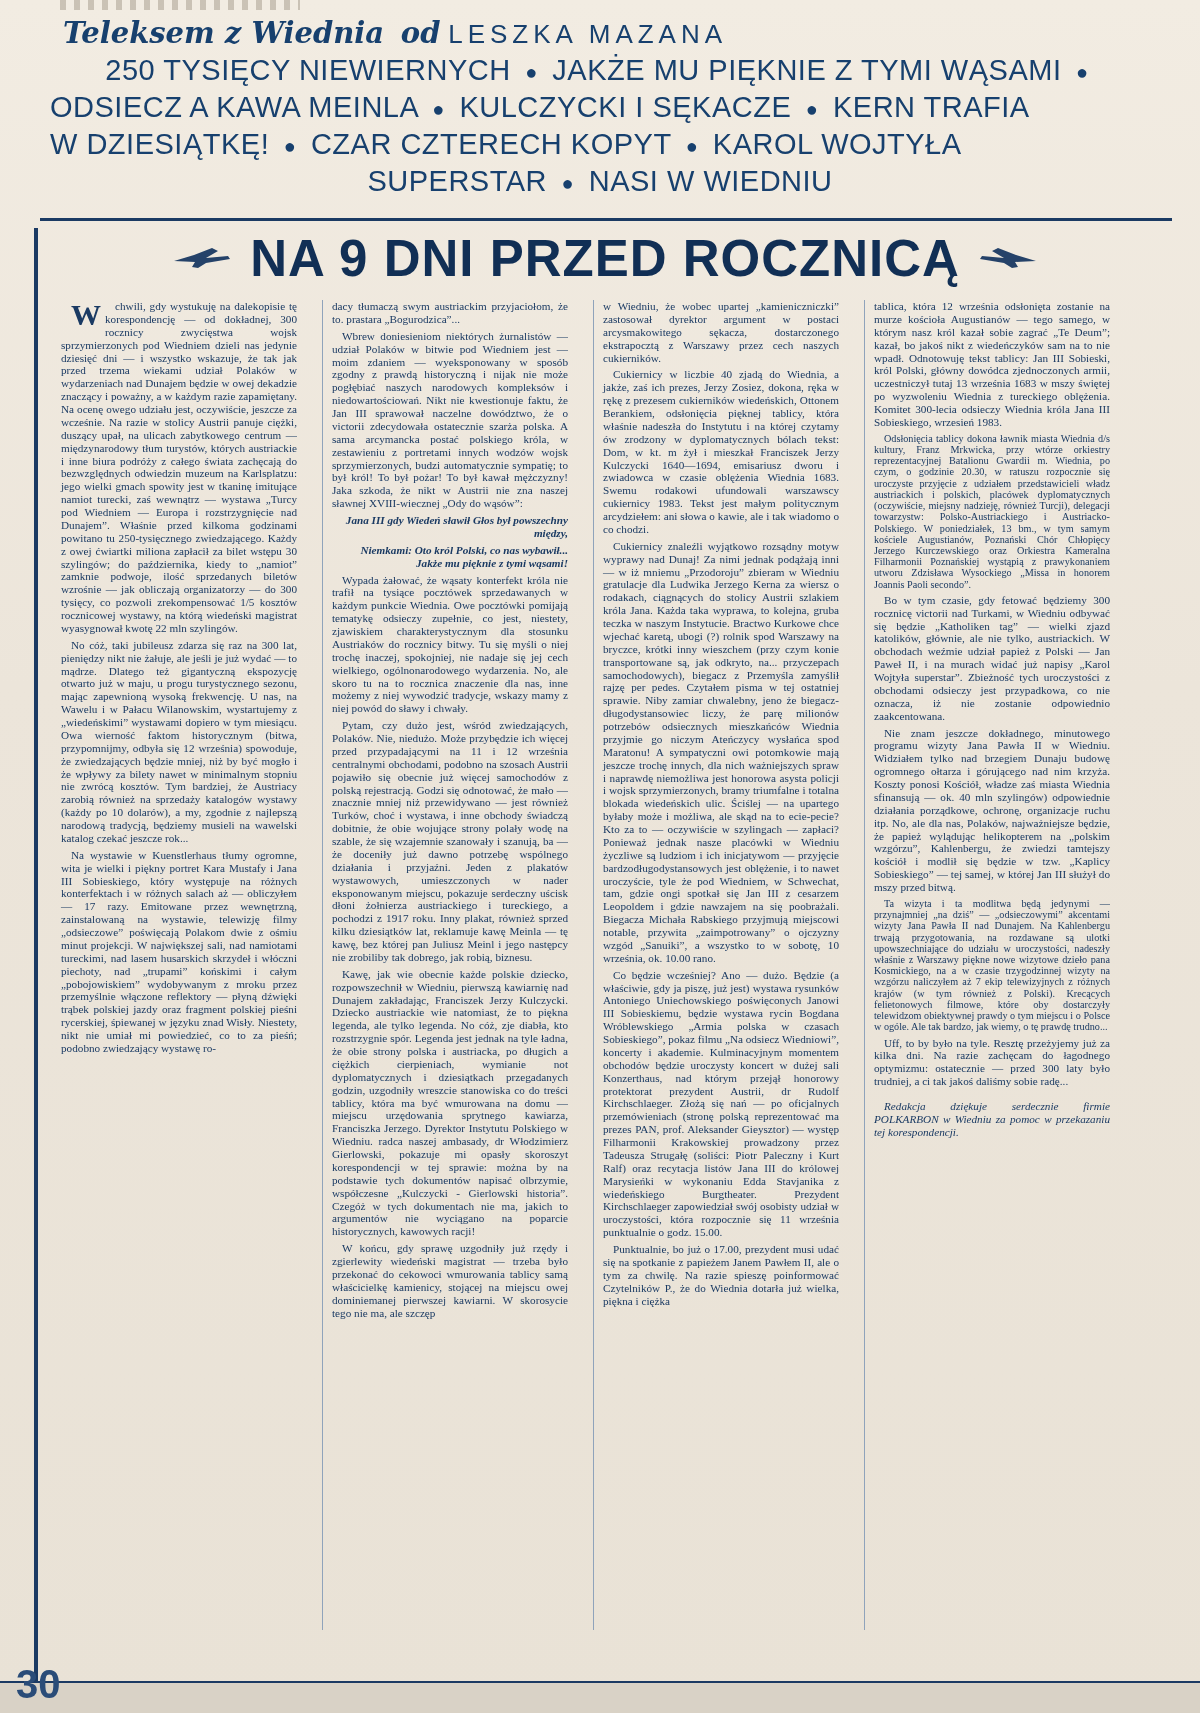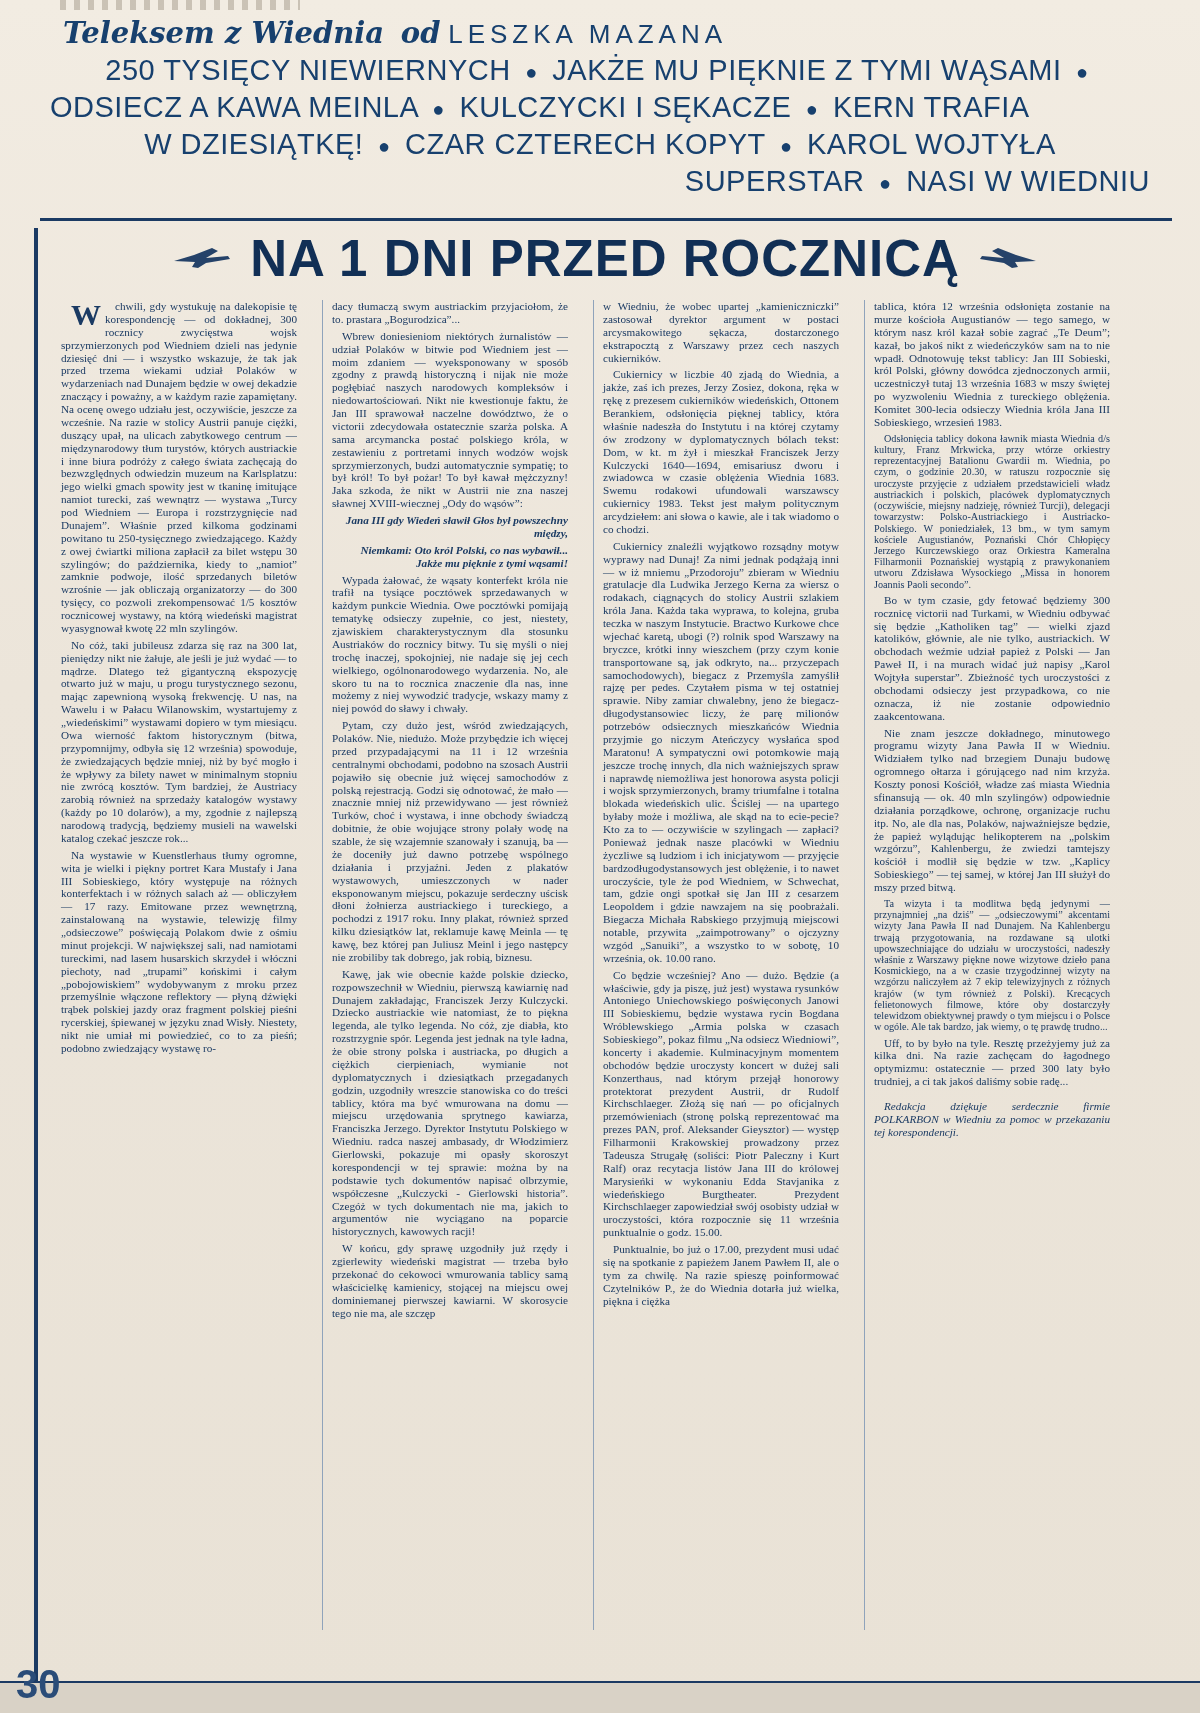--- a/index.html
+++ b/index.html
@@ -36,22 +36,22 @@
   
   .teasers{
     position:absolute;left:50px;top:52px;width:1100px;
     font-family:"Liberation Sans", sans-serif;
     font-size:29px;line-height:1.28;
     color:#17406e;letter-spacing:0.5px;
   }
   .teasers div{white-space:nowrap;}
   .teasers .l1{text-align:center;}
   .teasers .l2{text-align:left;}
-  .teasers .l3{text-align:center;}
-  .teasers .l4{text-align:right;}
+  .teasers .l3{text-align:left;}
+  .teasers .l4{text-align:center;}
   .dot{font-size:20px;vertical-align:middle;padding:0 6px;}
   
   .rule{
     position:absolute;left:40px;right:28px;top:218px;
     height:3px;background:#1b3a63;
   }
   
   .title-row{
     position:absolute;left:40px;right:30px;top:228px;height:60px;
     display:flex;align-items:center;justify-content:center;gap:18px;
@@ -151,21 +151,21 @@
     </div>
   </div>
 
   <div class="rule"></div>
   <div class="leftbar"></div>
 
   <div class="title-row">
     <svg class="plane" viewBox="0 0 60 26">
       <path d="M2 16 L22 10 L40 3 L46 6 L34 13 L56 11 L58 14 L34 18 L26 23 L20 22 L23 17 Z" fill="#1b3a63"></path>
     </svg>
-    <div class="maintitle">NA 1 DNI PRZED ROCZNICĄ</div>
+    <div class="maintitle">NA 9 DNI PRZED ROCZNICĄ</div>
     <svg class="plane" viewBox="0 0 60 26">
       <path d="M58 16 L38 10 L20 3 L14 6 L26 13 L4 11 L2 14 L26 18 L34 23 L40 22 L37 17 Z" fill="#1b3a63"></path>
     </svg>
   </div>
 
   <div class="cols">
 
     <div class="col">
       <p class="dropcap">W chwili, gdy wystukuję na dalekopisie tę korespondencję — od dokładnej, 300 rocznicy zwycięstwa wojsk sprzymierzonych pod Wiedniem dzieli nas jedynie dziesięć dni — i wszystko wskazuje, że tak jak przed trzema wiekami udział Polaków w wydarzeniach nad Dunajem będzie w owej dekadzie znaczący i poważny, a w każdym razie zapamiętany. Na ocenę owego udziału jest, oczywiście, jeszcze za wcześnie. Na razie w stolicy Austrii panuje ciężki, duszący upał, na ulicach zabytkowego centrum — międzynarodowy tłum turystów, których austriackie i inne biura podróży z całego świata zachęcają do bezwzględnych odwiedzin muzeum na Karlsplatzu: jego wielki gmach spowity jest w tkaninę imitujące namiot turecki, zaś wewnątrz — wystawa „Turcy pod Wiedniem — Europa i rozstrzygnięcie nad Dunajem”. Właśnie przed kilkoma godzinami powitano tu 250-tysięcznego zwiedzającego. Każdy z owej ćwiartki miliona zapłacił za bilet wstępu 30 szylingów; do października, kiedy to „namiot” zamknie podwoje, ilość sprzedanych biletów wzrośnie — jak obliczają organizatorzy — do 300 tysięcy, co pozwoli zrekompensować 1/5 kosztów rocznicowej wystawy, na którą wiedeński magistrat wyasygnował kwotę 22 mln szylingów.</p>
       <p>No cóż, taki jubileusz zdarza się raz na 300 lat, pieniędzy nikt nie żałuje, ale jeśli je już wydać — to mądrze. Dlatego też gigantyczną ekspozycję otwarto już w maju, u progu turystycznego sezonu, mając zapewnioną wysoką frekwencję. U nas, na Wawelu i w Pałacu Wilanowskim, wystartujemy z „wiedeńskimi” wystawami dopiero w tym miesiącu. Owa wierność faktom historycznym (bitwa, przypomnijmy, odbyła się 12 września) spowoduje, że zwiedzających będzie mniej, niż by być mogło i że wpływy za bilety nawet w minimalnym stopniu nie zwrócą kosztów. Tym bardziej, że Austriacy zarobią również na sprzedaży katalogów wystawy (każdy po 10 dolarów), a my, zgodnie z najlepszą narodową tradycją, będziemy musieli na wawelski katalog czekać jeszcze rok...</p>

